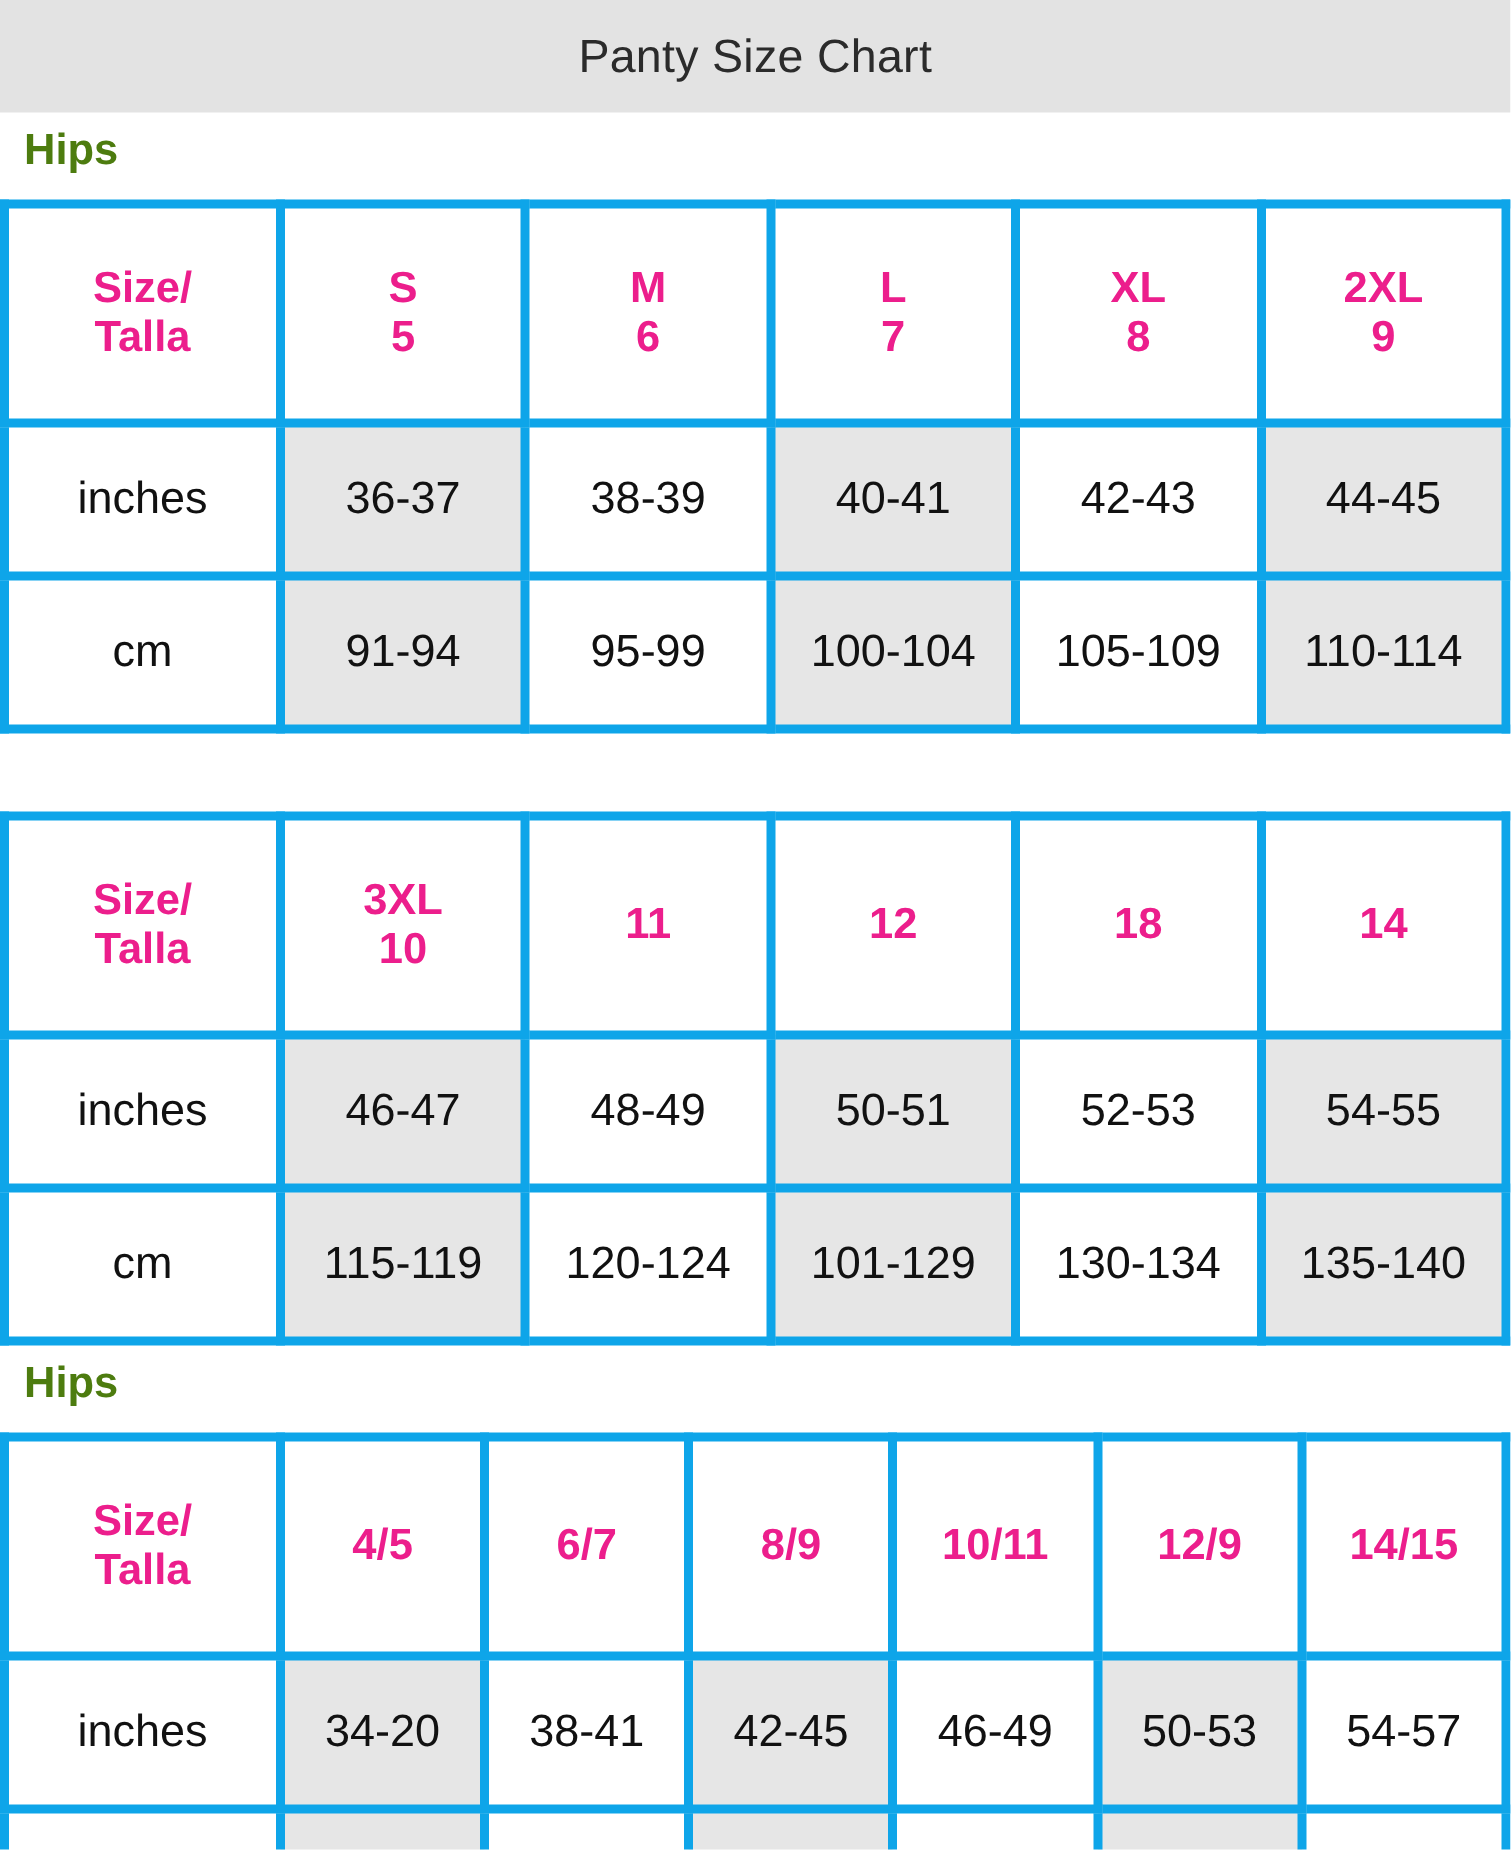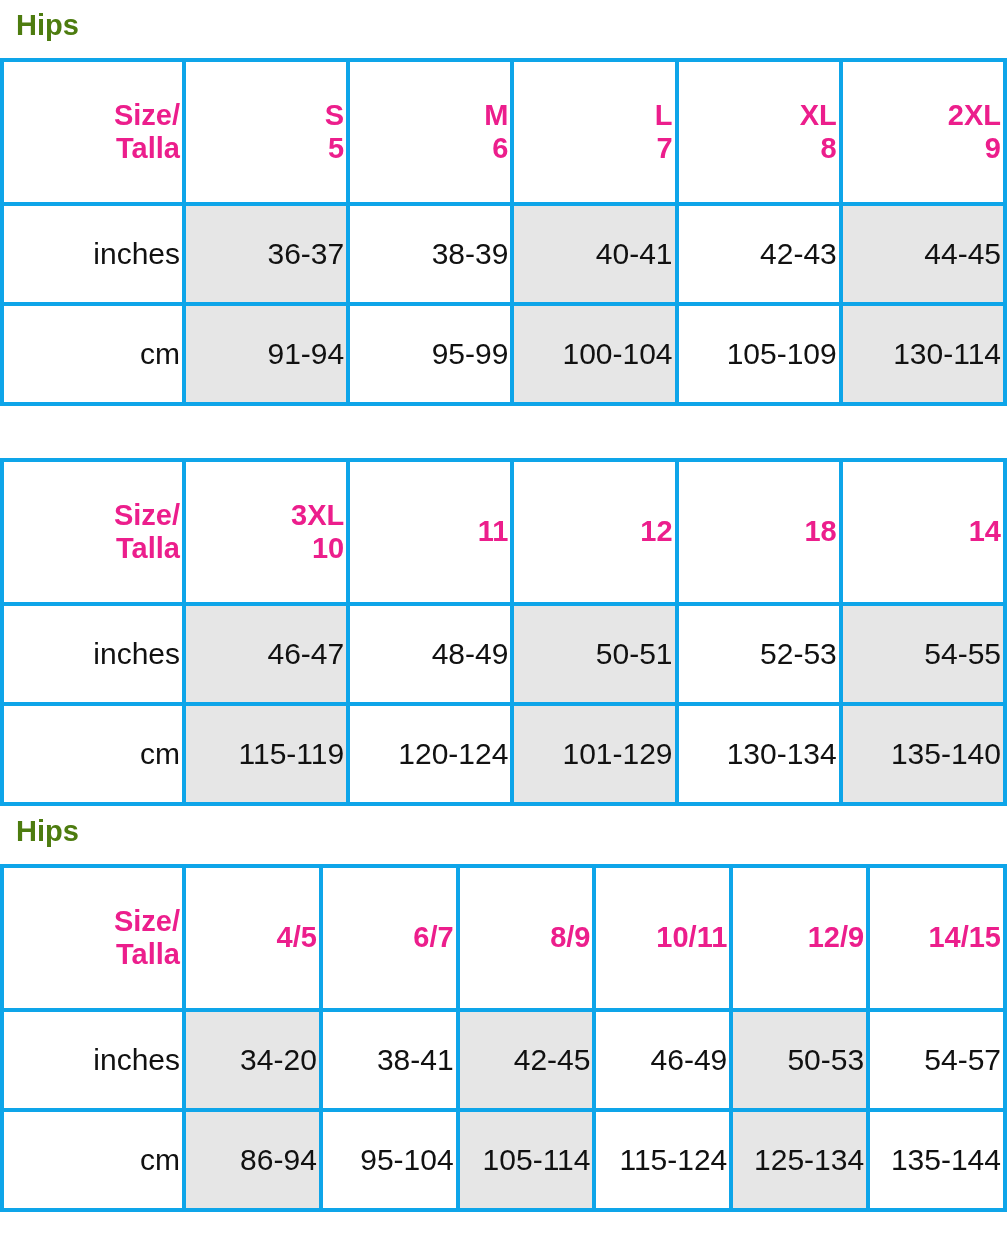--- a/index.html
+++ b/index.html
@@ -43,22 +43,22 @@
     margin-top: 9px;
     margin-bottom: 16px;
   }
   
   table.size-table {
     border-collapse: collapse;
     width: 1007px;
     table-layout: fixed;
   }
   table.size-table td {
-    border: 4px solid #0ea5e9;
-    text-align: right;
+    border: 6px solid #0ea5e9;
+    text-align: center;
     vertical-align: middle;
     font-size: 30px;
     padding: 6px 2px;
     background: #ffffff;
     line-height: 1.15;
     margin-left: 44px;
   }
   table.size-table td.hdr {
     color: #ec1e8c;
     font-weight: bold;
@@ -83,20 +83,23 @@
   }
   .tbl-gap-1 { height: 52px; }
   
   .w-label { width: 174px; }
 </style>
 </head>
 <body>
 
 <div class="page">
 
+  <div class="title-bar">
+    <span class="title-text">Panty Size Chart</span>
+  </div>
 
   <div class="section-heading">Hips</div>
 
   <table class="size-table">
     <tbody>
         <tr>
       <td class="hdr w-label">
         <span class="l1">Size/</span>
         <span class="l2">Talla</span>
       </td>
@@ -128,21 +131,21 @@
       <td class="val shaded">40-41</td>
       <td class="val">42-43</td>
       <td class="val shaded">44-45</td>
     </tr>
     <tr>
       <td class="rowlabel w-label">cm</td>
       <td class="val shaded">91-94</td>
       <td class="val">95-99</td>
       <td class="val shaded">100-104</td>
       <td class="val">105-109</td>
-      <td class="val shaded">130-114</td>
+      <td class="val shaded">110-114</td>
     </tr>
   </tbody>
     </table>
 
   <div class="tbl-gap-1"></div>
 
   <table class="size-table">
     <tbody>
         <tr>
       <td class="hdr w-label">

